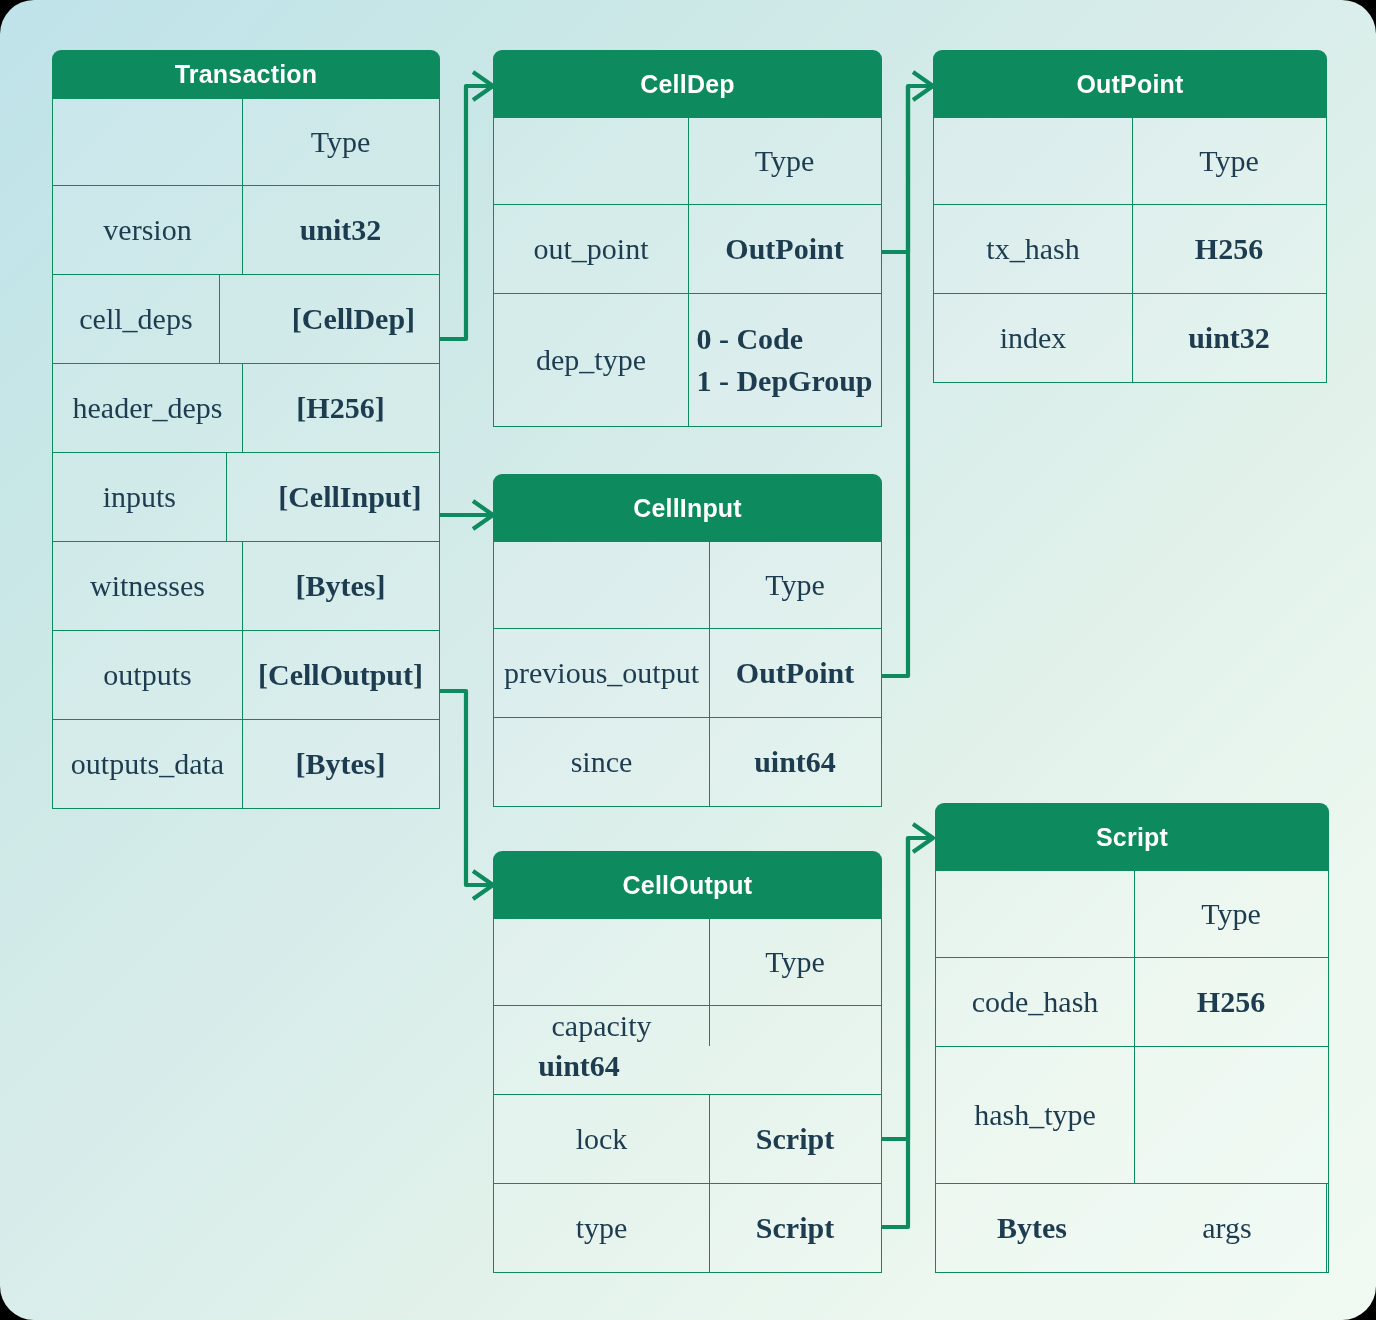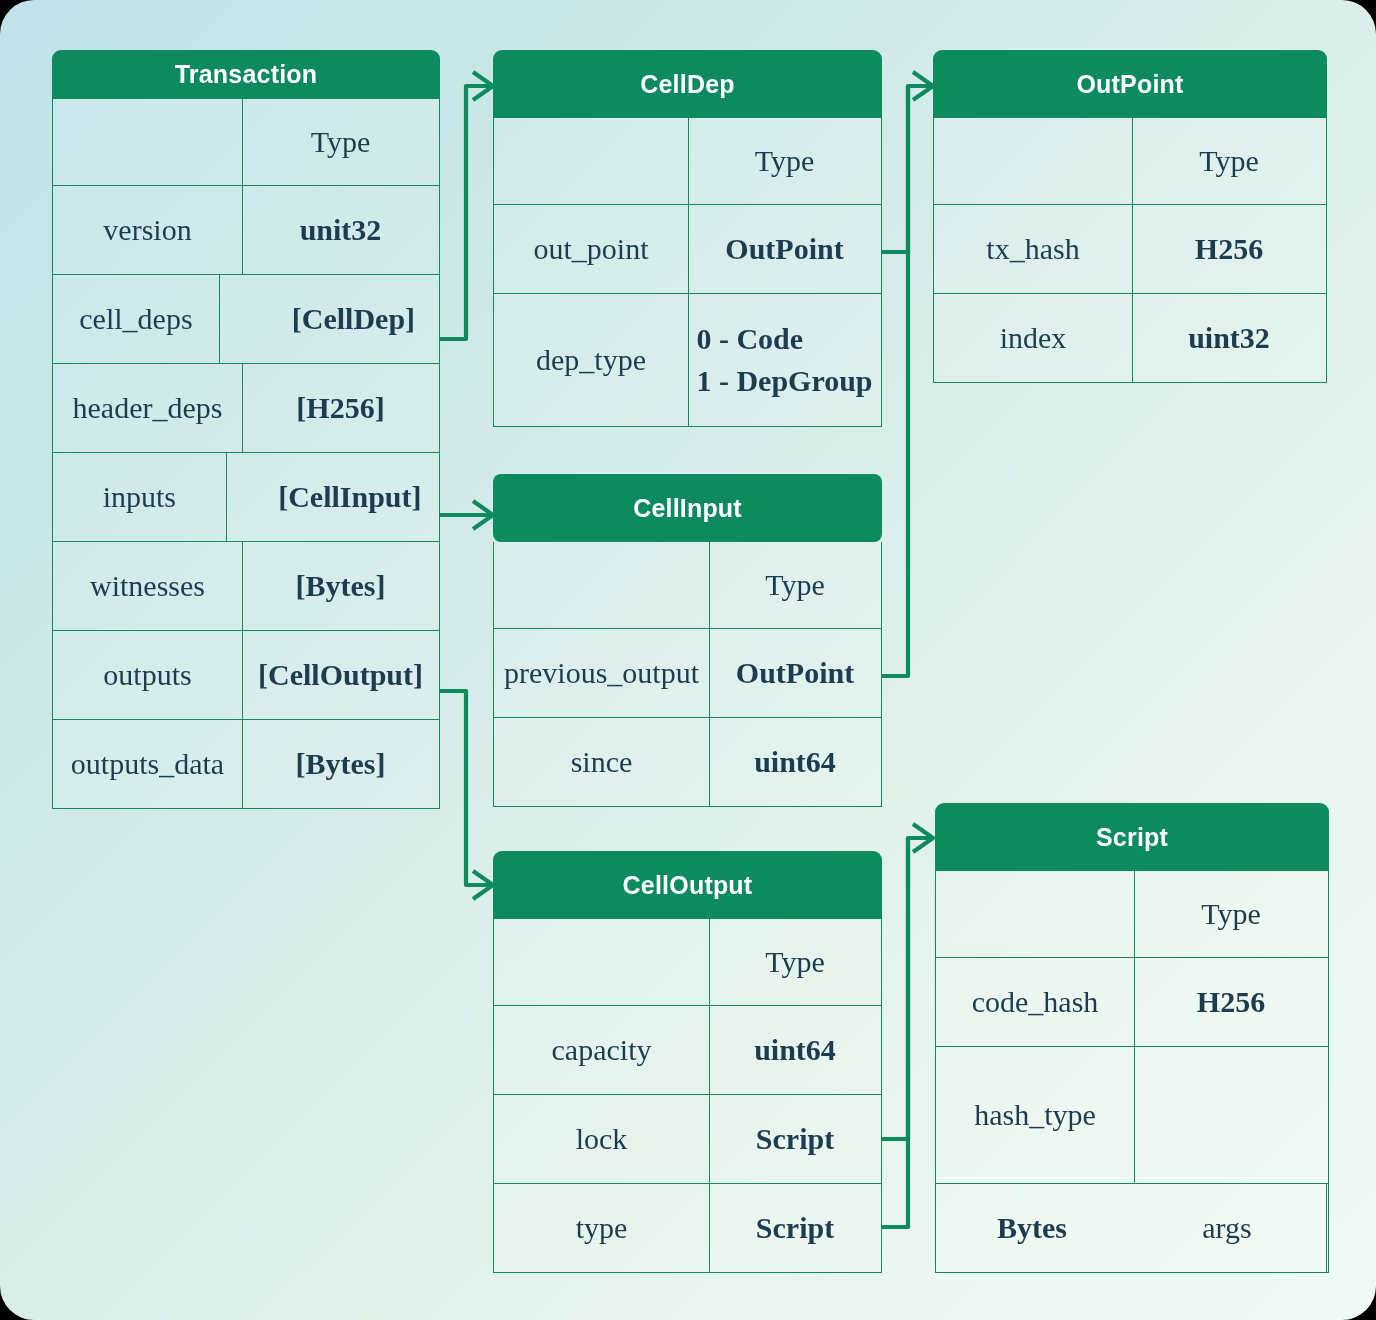--- a/index.html
+++ b/index.html
@@ -209,21 +209,21 @@
         <div class="cell type" style="width:192px;">H256</div>
       </div>
       <div class="row" style="height:88px;">
         <div class="cell name" style="width:199px;">index</div>
         <div class="cell type" style="width:192px;">uint32</div>
       </div>
     </div>
   </div>
 
   <div class="entity" style="left:493px; top:474px; width:389px;">
-    <div class="entity-header" style="height:68px;border-radius:8px;">CellInput</div>
+    <div class="entity-header" style="height:68px;">CellInput</div>
     <div class="entity-body">
       <div class="row" style="height:86px;">
         <div class="cell name" style="width:216px;"></div>
         <div class="cell type plain" style="width:170px;">Type</div>
       </div>
       <div class="row" style="height:88px;">
         <div class="cell name" style="width:216px;">previous_output</div>
         <div class="cell type" style="width:170px;">OutPoint</div>
       </div>
       <div class="row" style="height:88px;">
@@ -233,21 +233,21 @@
     </div>
   </div>
 
   <div class="entity" style="left:493px; top:851px; width:389px;">
     <div class="entity-header" style="height:68px;">CellOutput</div>
     <div class="entity-body">
       <div class="row" style="height:86px;">
         <div class="cell name" style="width:216px;"></div>
         <div class="cell type plain" style="width:170px;">Type</div>
       </div>
-      <div class="row" style="height:88px;">
+      <div class="row" style="height:88px;flex-direction:column;">
         <div class="cell name" style="width:216px;">capacity</div>
         <div class="cell type" style="width:170px;">uint64</div>
       </div>
       <div class="row" style="height:88px;">
         <div class="cell name" style="width:216px;">lock</div>
         <div class="cell type" style="width:170px;">Script</div>
       </div>
       <div class="row" style="height:88px;">
         <div class="cell name" style="width:216px;">type</div>
         <div class="cell type" style="width:170px;">Script</div>

